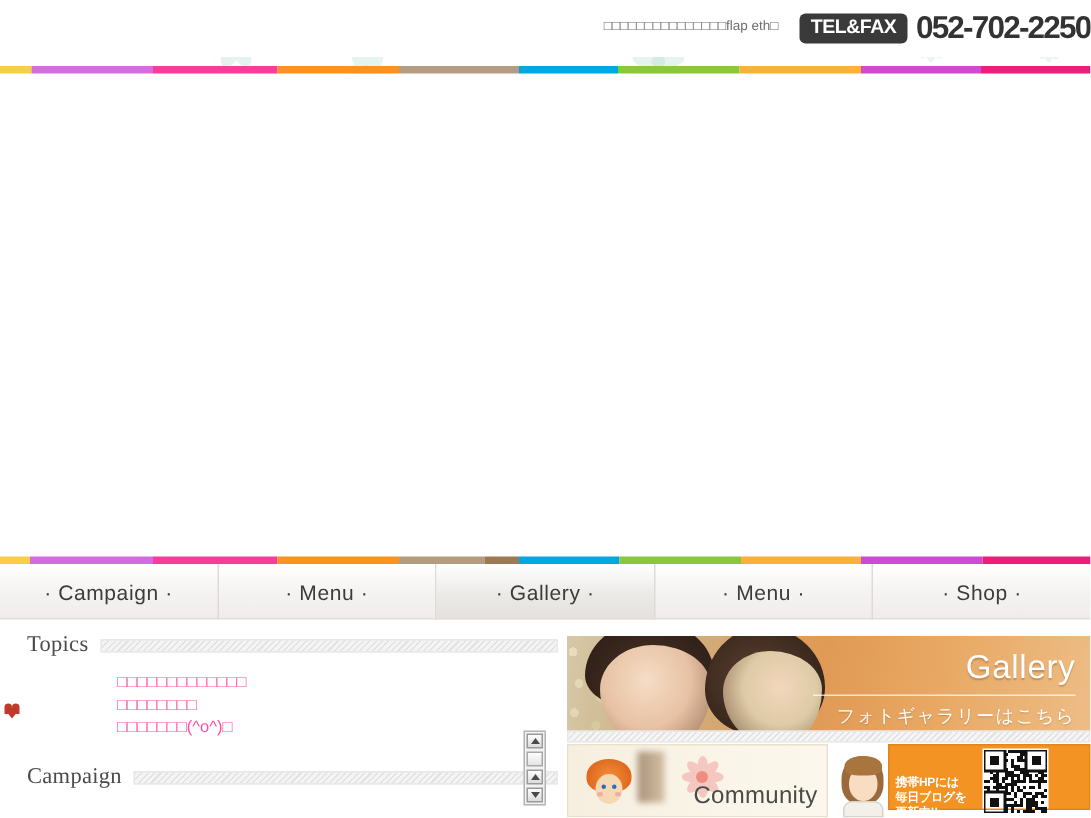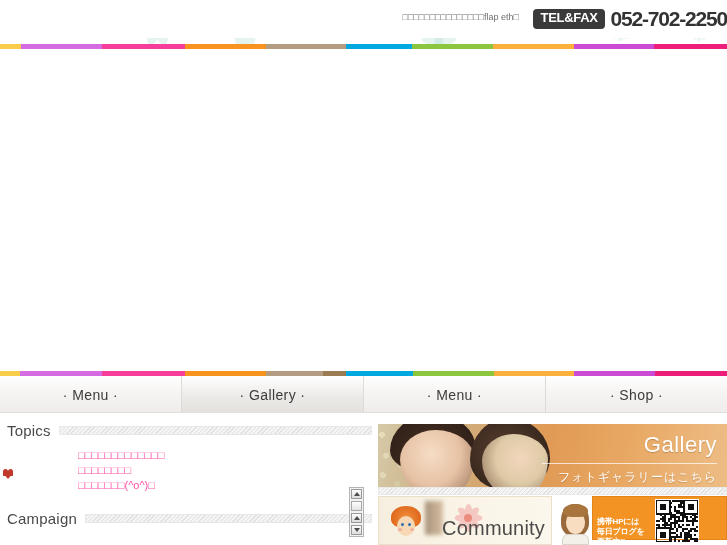--- a/index.html
+++ b/index.html
@@ -144,21 +144,22 @@
     position: absolute;
     left: 0; top: 418px;
     width: 372px;
     height: 127px;
   }
   .section-head {
     display: flex;
     align-items: center;
     height: 24px;
     gap: 8px;
-    padding-left: 7px;
+    padding-left: 18px;
+    font-family: Liberation Serif, serif;
   }
   .section-title {
     font-size: 15px;
     color: #4a4a4a;
     letter-spacing: 0.2px;
     white-space: nowrap;
   }
   .section-rule {
     flex: 1 1 auto;
     height: 9px;
@@ -425,21 +426,21 @@
     left: 50%; top: 50%;
     width: 8px; height: 8px;
     margin: -4px 0 0 -4px;
     background: #ec8d80;
     border-radius: 50%;
   }
   #cb-label {
     position: absolute;
     right: 6px;
     bottom: 4px;
-    font-size: 20px;
+    font-size: 16px;
     color: #4a4a4a;
     letter-spacing: 0.2px;
     white-space: nowrap;
   }
 
   #qr-block {
     position: relative;
     width: 169px;
     height: 49px;
     display: flex;
@@ -664,20 +665,23 @@
       <div class="stripe-seg" style="background: rgb(180, 156, 130); width: 7.8341%;"></div>
       <div class="stripe-seg" style="background: rgb(154, 123, 82); width: 3.22581%;"></div>
       <div class="stripe-seg" style="background: rgb(0, 168, 224); width: 9.21659%;"></div>
       <div class="stripe-seg" style="background: rgb(140, 198, 63); width: 11.1521%;"></div>
       <div class="stripe-seg" style="background: rgb(251, 176, 59); width: 11.0599%;"></div>
       <div class="stripe-seg" style="background: rgb(204, 75, 212); width: 11.0599%;"></div>
       <div class="stripe-seg" style="background: rgb(236, 30, 121); width: 9.90783%;"></div>
     </div>
 
   <div id="nav">
+      <div class="nav-item">
+        <span>· Campaign ·</span>
+      </div>
       <div class="nav-item">
         <span>· Menu ·</span>
       </div>
       <div class="nav-item selected">
         <span>· Gallery ·</span>
       </div>
       <div class="nav-item">
         <span>· Menu ·</span>
       </div>
       <div class="nav-item">

